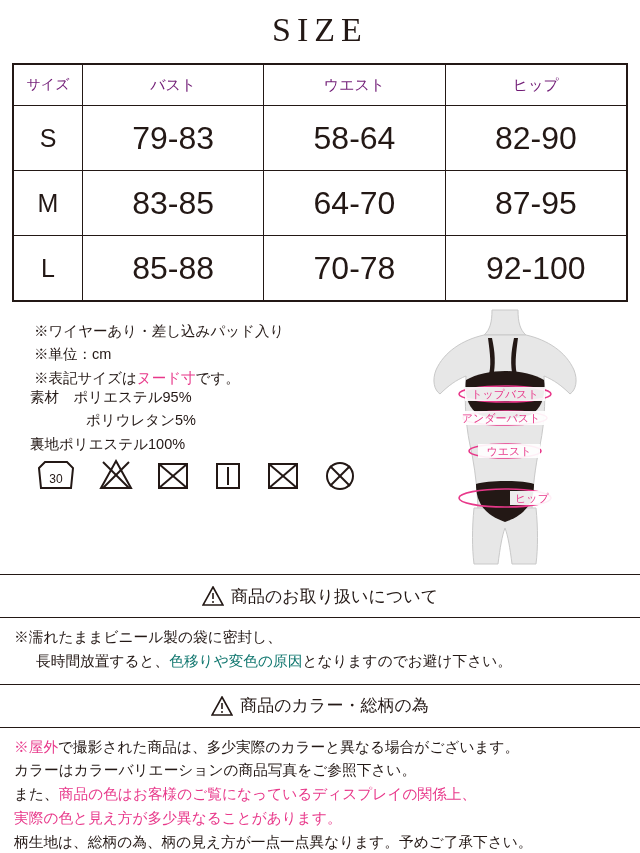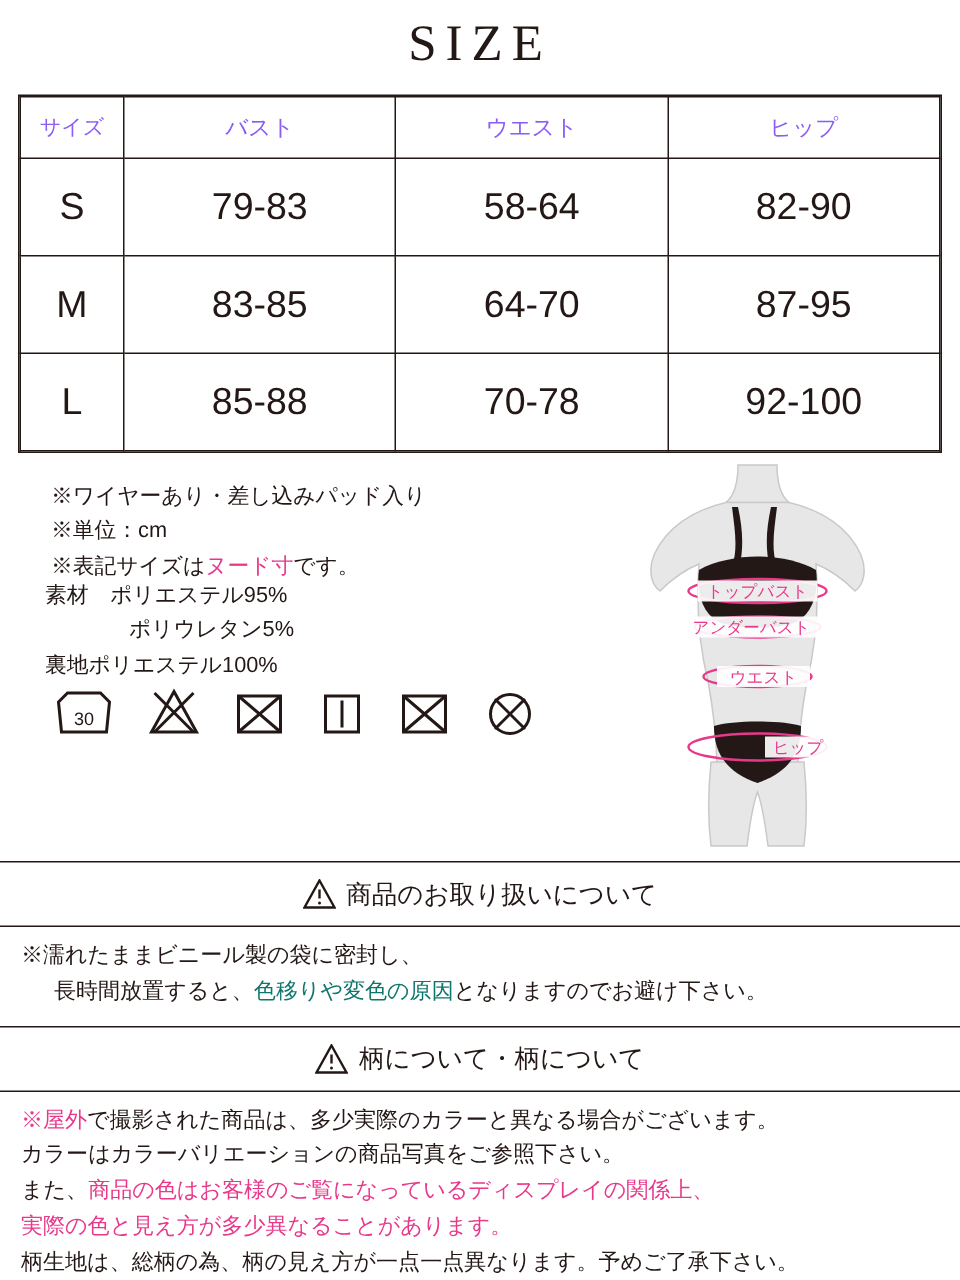--- a/index.html
+++ b/index.html
@@ -45,33 +45,33 @@
   }
   table.size th, table.size td {
     border: 1px solid #231815;
     text-align: center;
     vertical-align: middle;
   }
   table.size thead th {
     font-weight: normal;
     font-size: 15px;
     height: 38px;
-    color: #8b5cf6;
+    color: #701a75;
   }
   table.size thead th.corner {
     font-size: 14px;
     width: 66px;
   }
   table.size tbody th {
     font-size: 25px;
     font-weight: normal;
     height: 62px;
   }
   table.size tbody td {
-    font-size: 25px;
+    font-size: 32px;
   }
 
   
   .mid {
     position: relative;
     margin: 14px 0 0 0;
     height: 258px;
   }
   .notes {
     position: absolute;
@@ -321,21 +321,21 @@
     <div class="indent"><span>長時間放置すると、</span><span class="pink">色移りや変色の原因</span><span>となりますのでお避け下さい。</span></div>
   </div>
 
   <hr class="rule">
   <div class="heading">
     <svg class="warn-icon" width="22" height="20" viewBox="0 0 22 20">
       <path d="M11 1 L21 19 L1 19 Z" fill="none" stroke="#231815" stroke-width="1.6"></path>
       <line x1="11" y1="7" x2="11" y2="13" stroke="#231815" stroke-width="1.6"></line>
       <circle cx="11" cy="16" r="1" fill="#231815"></circle>
     </svg>
-    <span>柄について・柄について</span>
+    <span>商品のカラー・総柄の為</span>
   </div>
   <hr class="rule">
 
   <div class="para2">
     <div><span class="pink">※</span><span class="pink">屋外</span><span>で撮影された商品は、多少実際のカラーと異なる場合がございます。</span></div>
     <div>カラーはカラーバリエーションの商品写真をご参照下さい。</div>
     <div><span>また、</span><span class="pink">商品の色はお客様のご覧になっているディスプレイの関係上、</span></div>
     <div class="pink">実際の色と見え方が多少異なることがあります。</div>
     <div>柄生地は、総柄の為、柄の見え方が一点一点異なります。予めご了承下さい。</div>
   </div>

